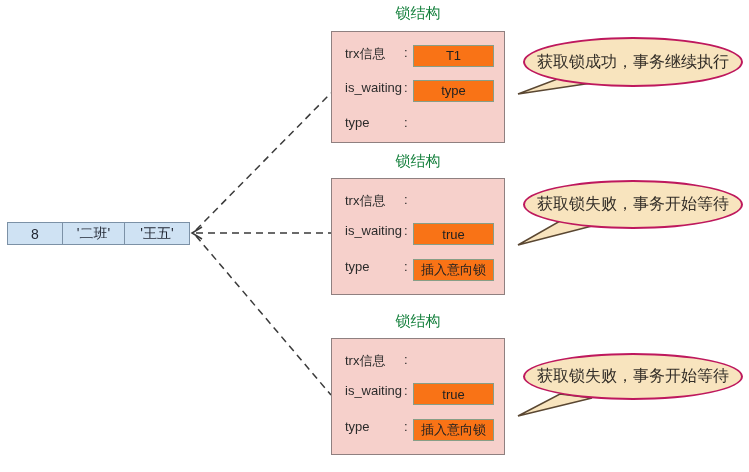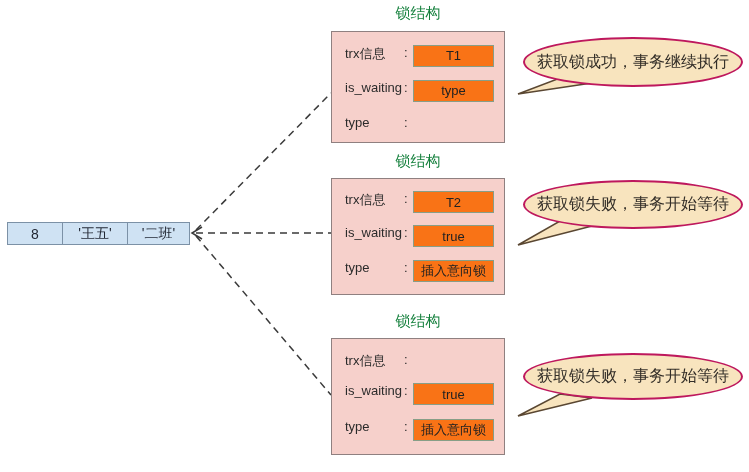--- a/index.html
+++ b/index.html
@@ -54,22 +54,22 @@
     <line class="dash" x1="196" y1="233" x2="331" y2="233"></line>
     <line class="dash" x1="196" y1="236" x2="331" y2="395"></line>
     <polyline points="202,227 192,233 202,239" fill="none" stroke="#3a3a3a" stroke-width="1.5"></polyline>
     <polygon class="tail" points="560,78 592,83 518,94"></polygon>
     <polygon class="tail" points="560,221 592,226 518,245"></polygon>
     <polygon class="tail" points="560,394 592,398 518,416"></polygon>
   </svg>
 
   <div class="record">
     <div class="record-cell w1">8</div>
+    <div class="record-cell w3">'二班'</div>
     <div class="record-cell w2">'王五'</div>
-    <div class="record-cell w3">'二班'</div>
   </div>
 
   <div class="lock-title" style="top:4px;">锁结构</div>
   <div class="lock-box" style="top:31px;height:112px;">
     <div class="lock-row">
       <span class="lock-label">trx信息</span>
       <span class="lock-colon">:</span>
       <span class="lock-value">T1</span>
     </div>
     <div class="lock-row">
@@ -81,21 +81,20 @@
       <span class="lock-label">type</span>
       <span class="lock-colon">:</span>
     </div>
   </div>
 
   <div class="lock-title" style="top:152px;">锁结构</div>
   <div class="lock-box" style="top:178px;height:117px;">
     <div class="lock-row">
       <span class="lock-label">trx信息</span>
       <span class="lock-colon">:</span>
-      <span class="lock-value">T2</span>
     </div>
     <div class="lock-row">
       <span class="lock-label">is_waiting</span>
       <span class="lock-colon">:</span>
       <span class="lock-value">true</span>
     </div>
     <div class="lock-row">
       <span class="lock-label">type</span>
       <span class="lock-colon">:</span>
       <span class="lock-value">插入意向锁</span>

